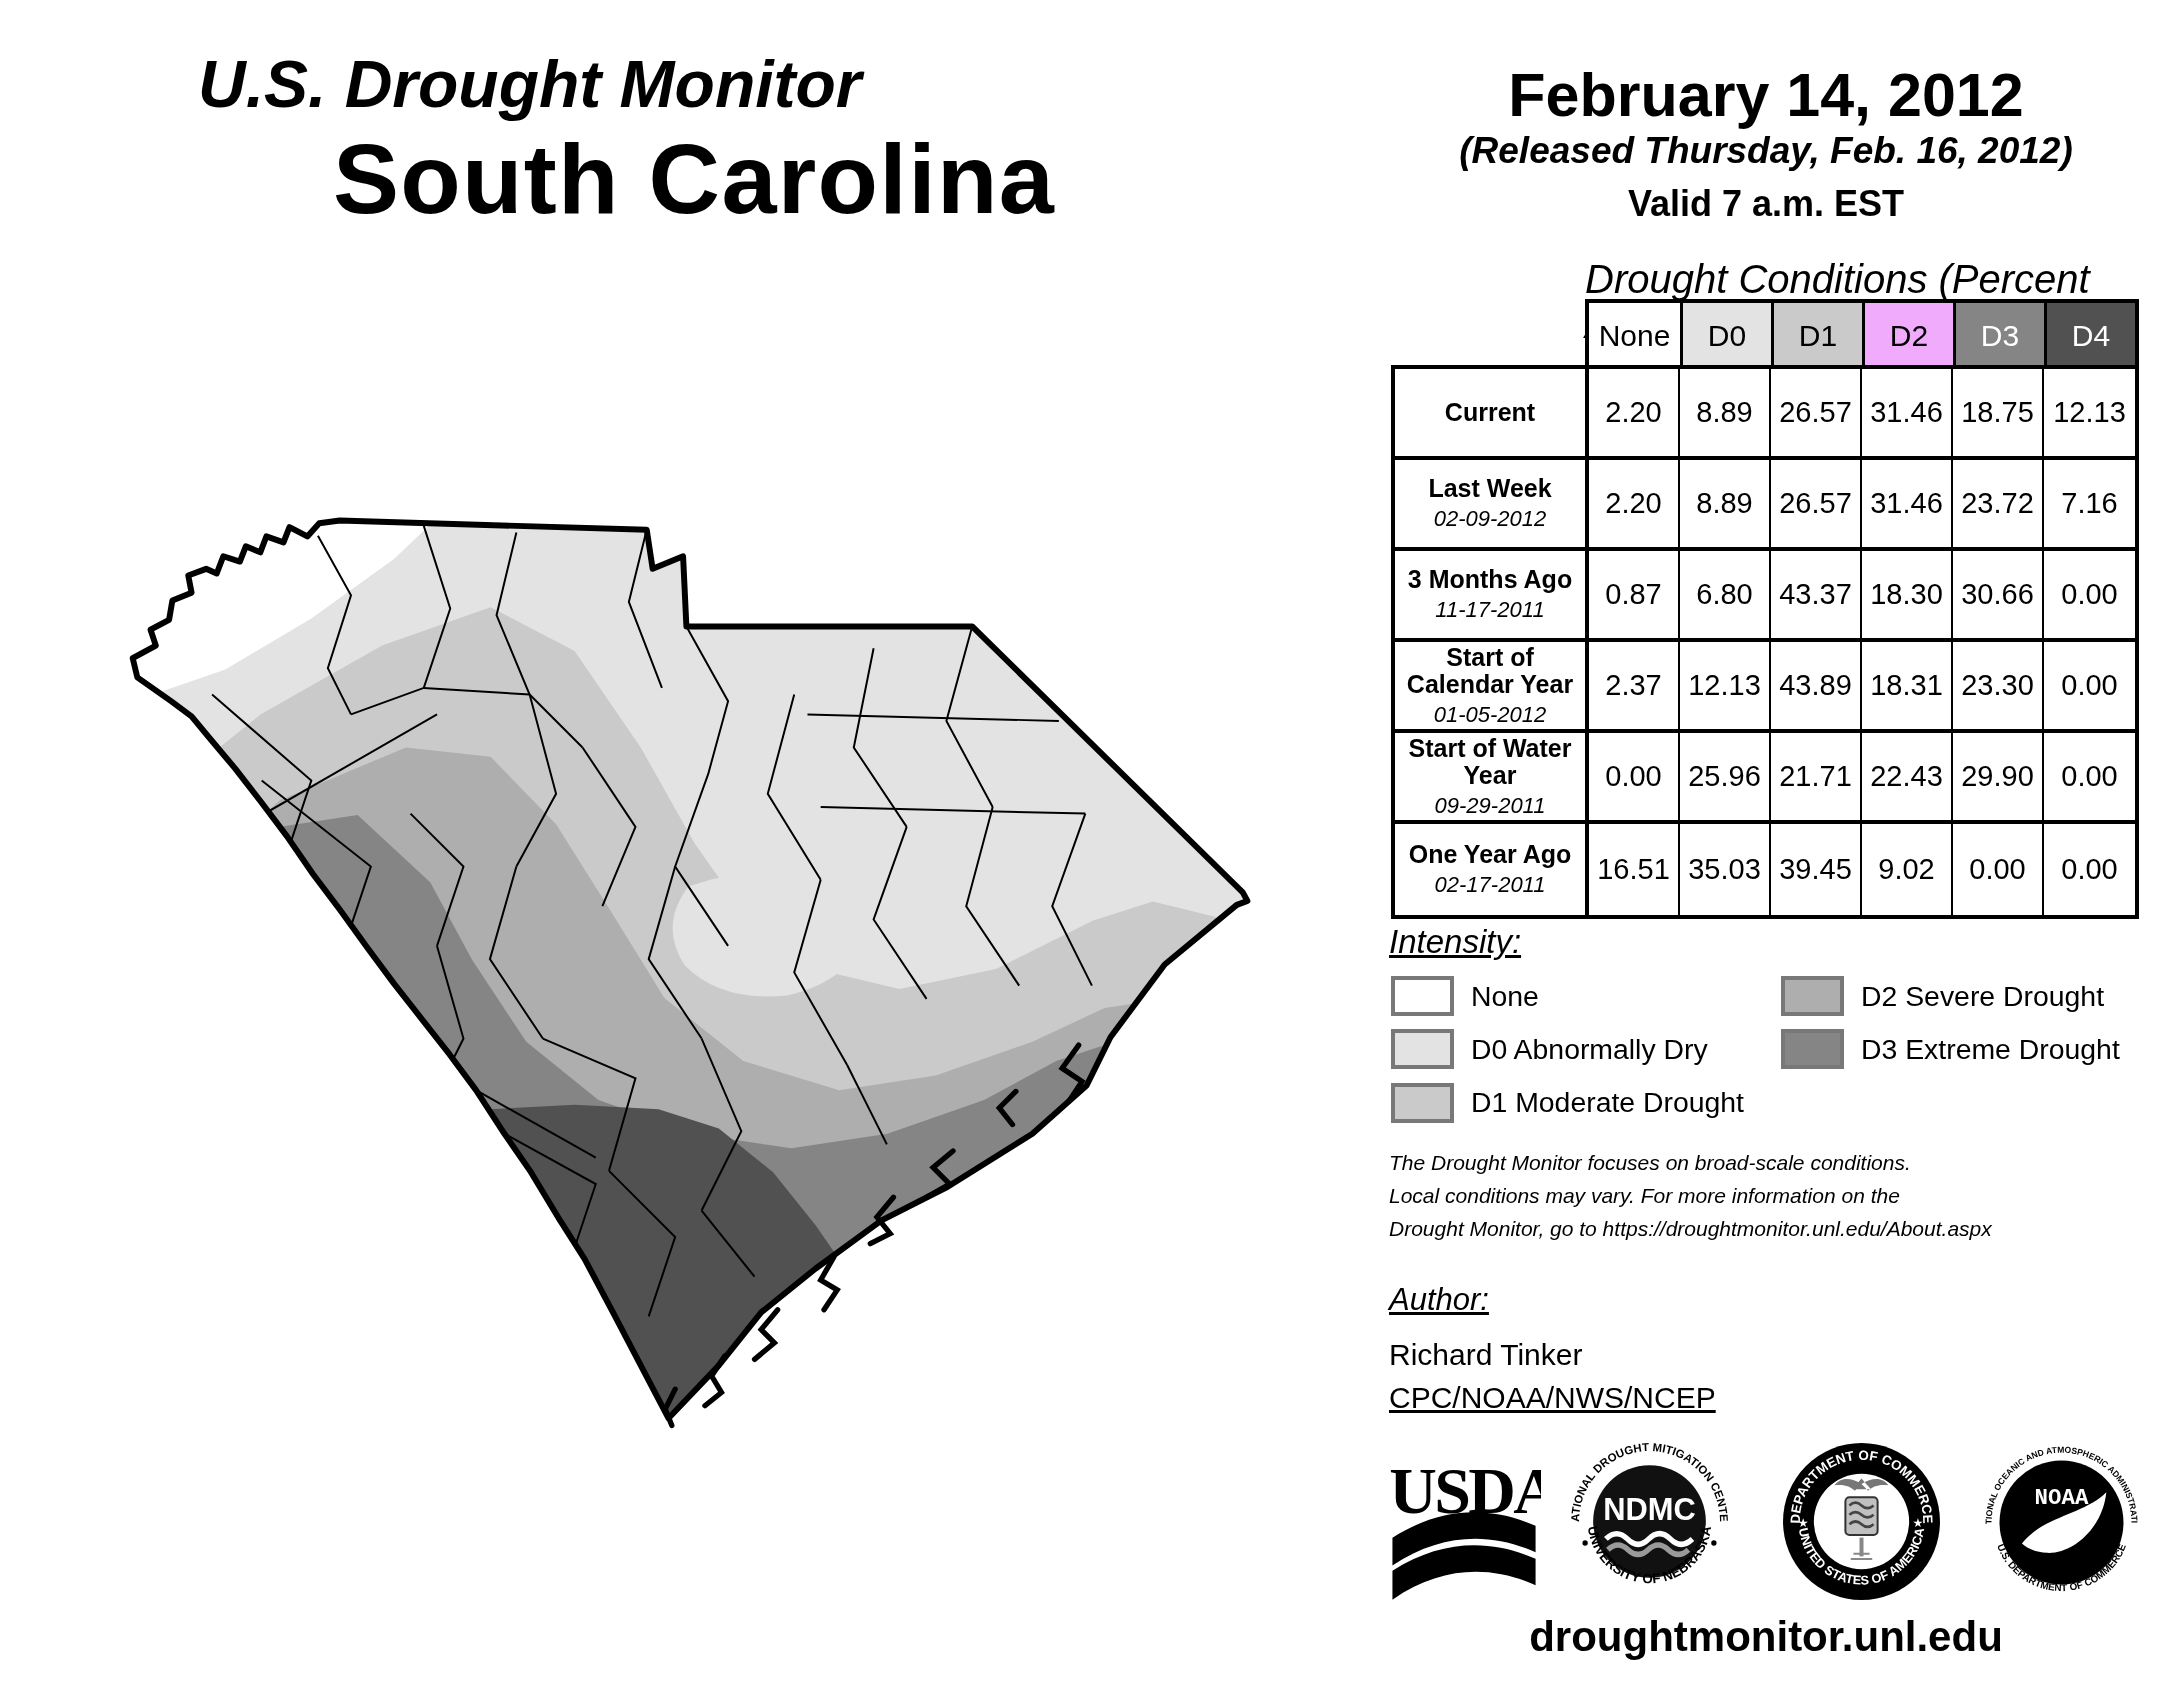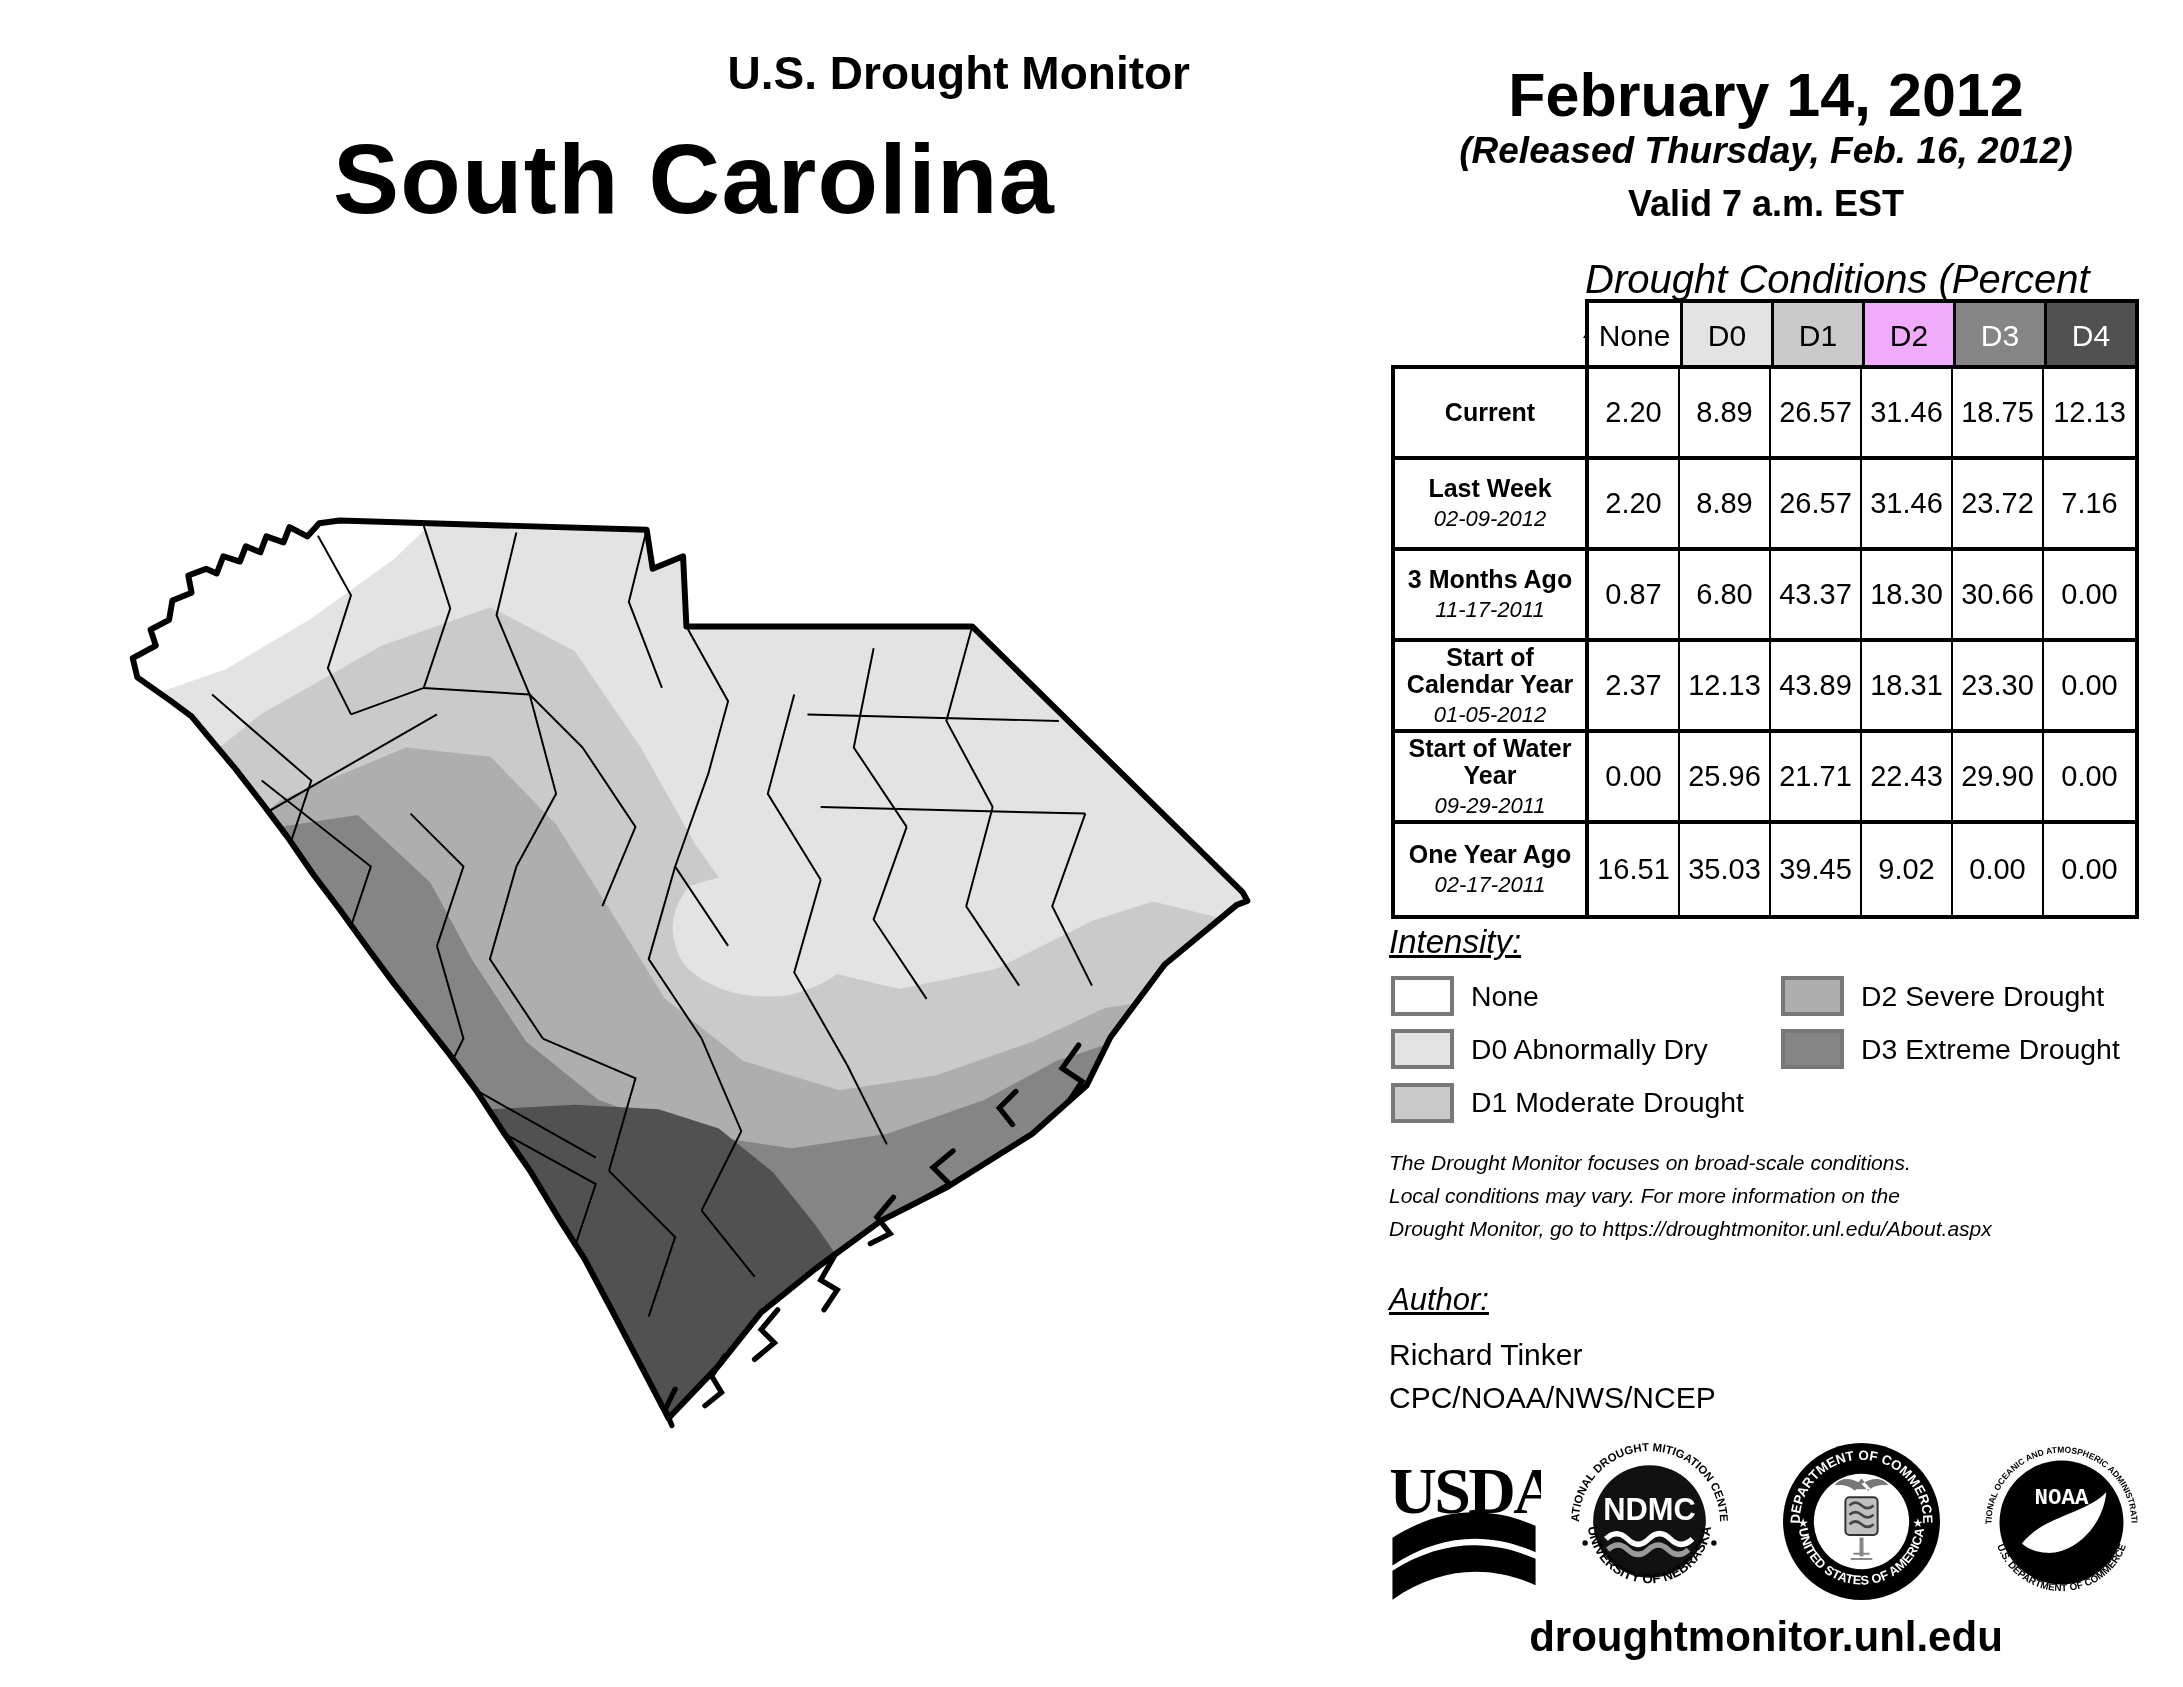--- a/index.html
+++ b/index.html
@@ -1,21 +1,21 @@
 <!DOCTYPE html>
 <html style="font-size:10.6px"><head>
 <meta charset="utf-8">
 <style>
   html,body{margin:0;padding:0;background:#ffffff;}
   .canvas{position:relative;width:2183px;height:1687px;background:#ffffff;overflow:hidden;
           font-family:"Liberation Sans",sans-serif;color:#000;}
   .abs{position:absolute;}
 
   
-  .title1{left:198px;top:46px;width:992px;text-align:right;font-size:46px;font-weight:bold;}
+  .title1{left:198px;top:46px;width:992px;text-align:left;font-size:66px;font-weight:bold;font-style:italic;}
   .title2{left:198px;top:122px;width:992px;text-align:center;font-size:99px;font-weight:bold;letter-spacing:1.3px;}
 
   
   .dateblk{left:1422px;top:60px;width:688px;text-align:center;}
   .date-main{font-size:61px;font-weight:bold;}
   .date-released{font-size:37px;font-weight:bold;font-style:italic;}
   .date-valid{font-size:36px;font-weight:bold;margin-top:10.6px;}
 
   
   .tbl-title{left:1585px;top:257px;width:548px;font-size:40px;font-style:italic;}
@@ -42,21 +42,21 @@
   
   .intensity{left:1389px;top:923px;font-size:33px;font-style:italic;text-decoration:underline;}
   .leg-item{display:flex;align-items:center;height:44px;}
   .leg-swatch{width:63px;height:40px;border:4px solid #787878;box-sizing:border-box;background:#fff;}
   .leg-label{font-size:28.4px;margin-left:17px;white-space:nowrap;}
 
   
   .notes{left:1389px;top:1146px;font-size:21px;font-style:italic;line-height:33px;white-space:nowrap;}
   .author-h{left:1389px;top:1282px;font-size:31px;font-style:italic;text-decoration:underline;}
   .author-n{left:1389px;top:1338px;font-size:30px;}
-  .author-o{left:1389px;top:1381px;font-size:30px;}
+  .author-o{left:1389px;top:1381px;font-size:30px;text-decoration:underline;}
 
   
   .url{left:1422px;top:1613px;width:688px;text-align:center;font-size:42px;font-weight:bold;}
 
   .ringtext{font-family:"Liberation Sans",sans-serif;}
 </style>
 </head>
 <body>
 
 <div class="canvas">

